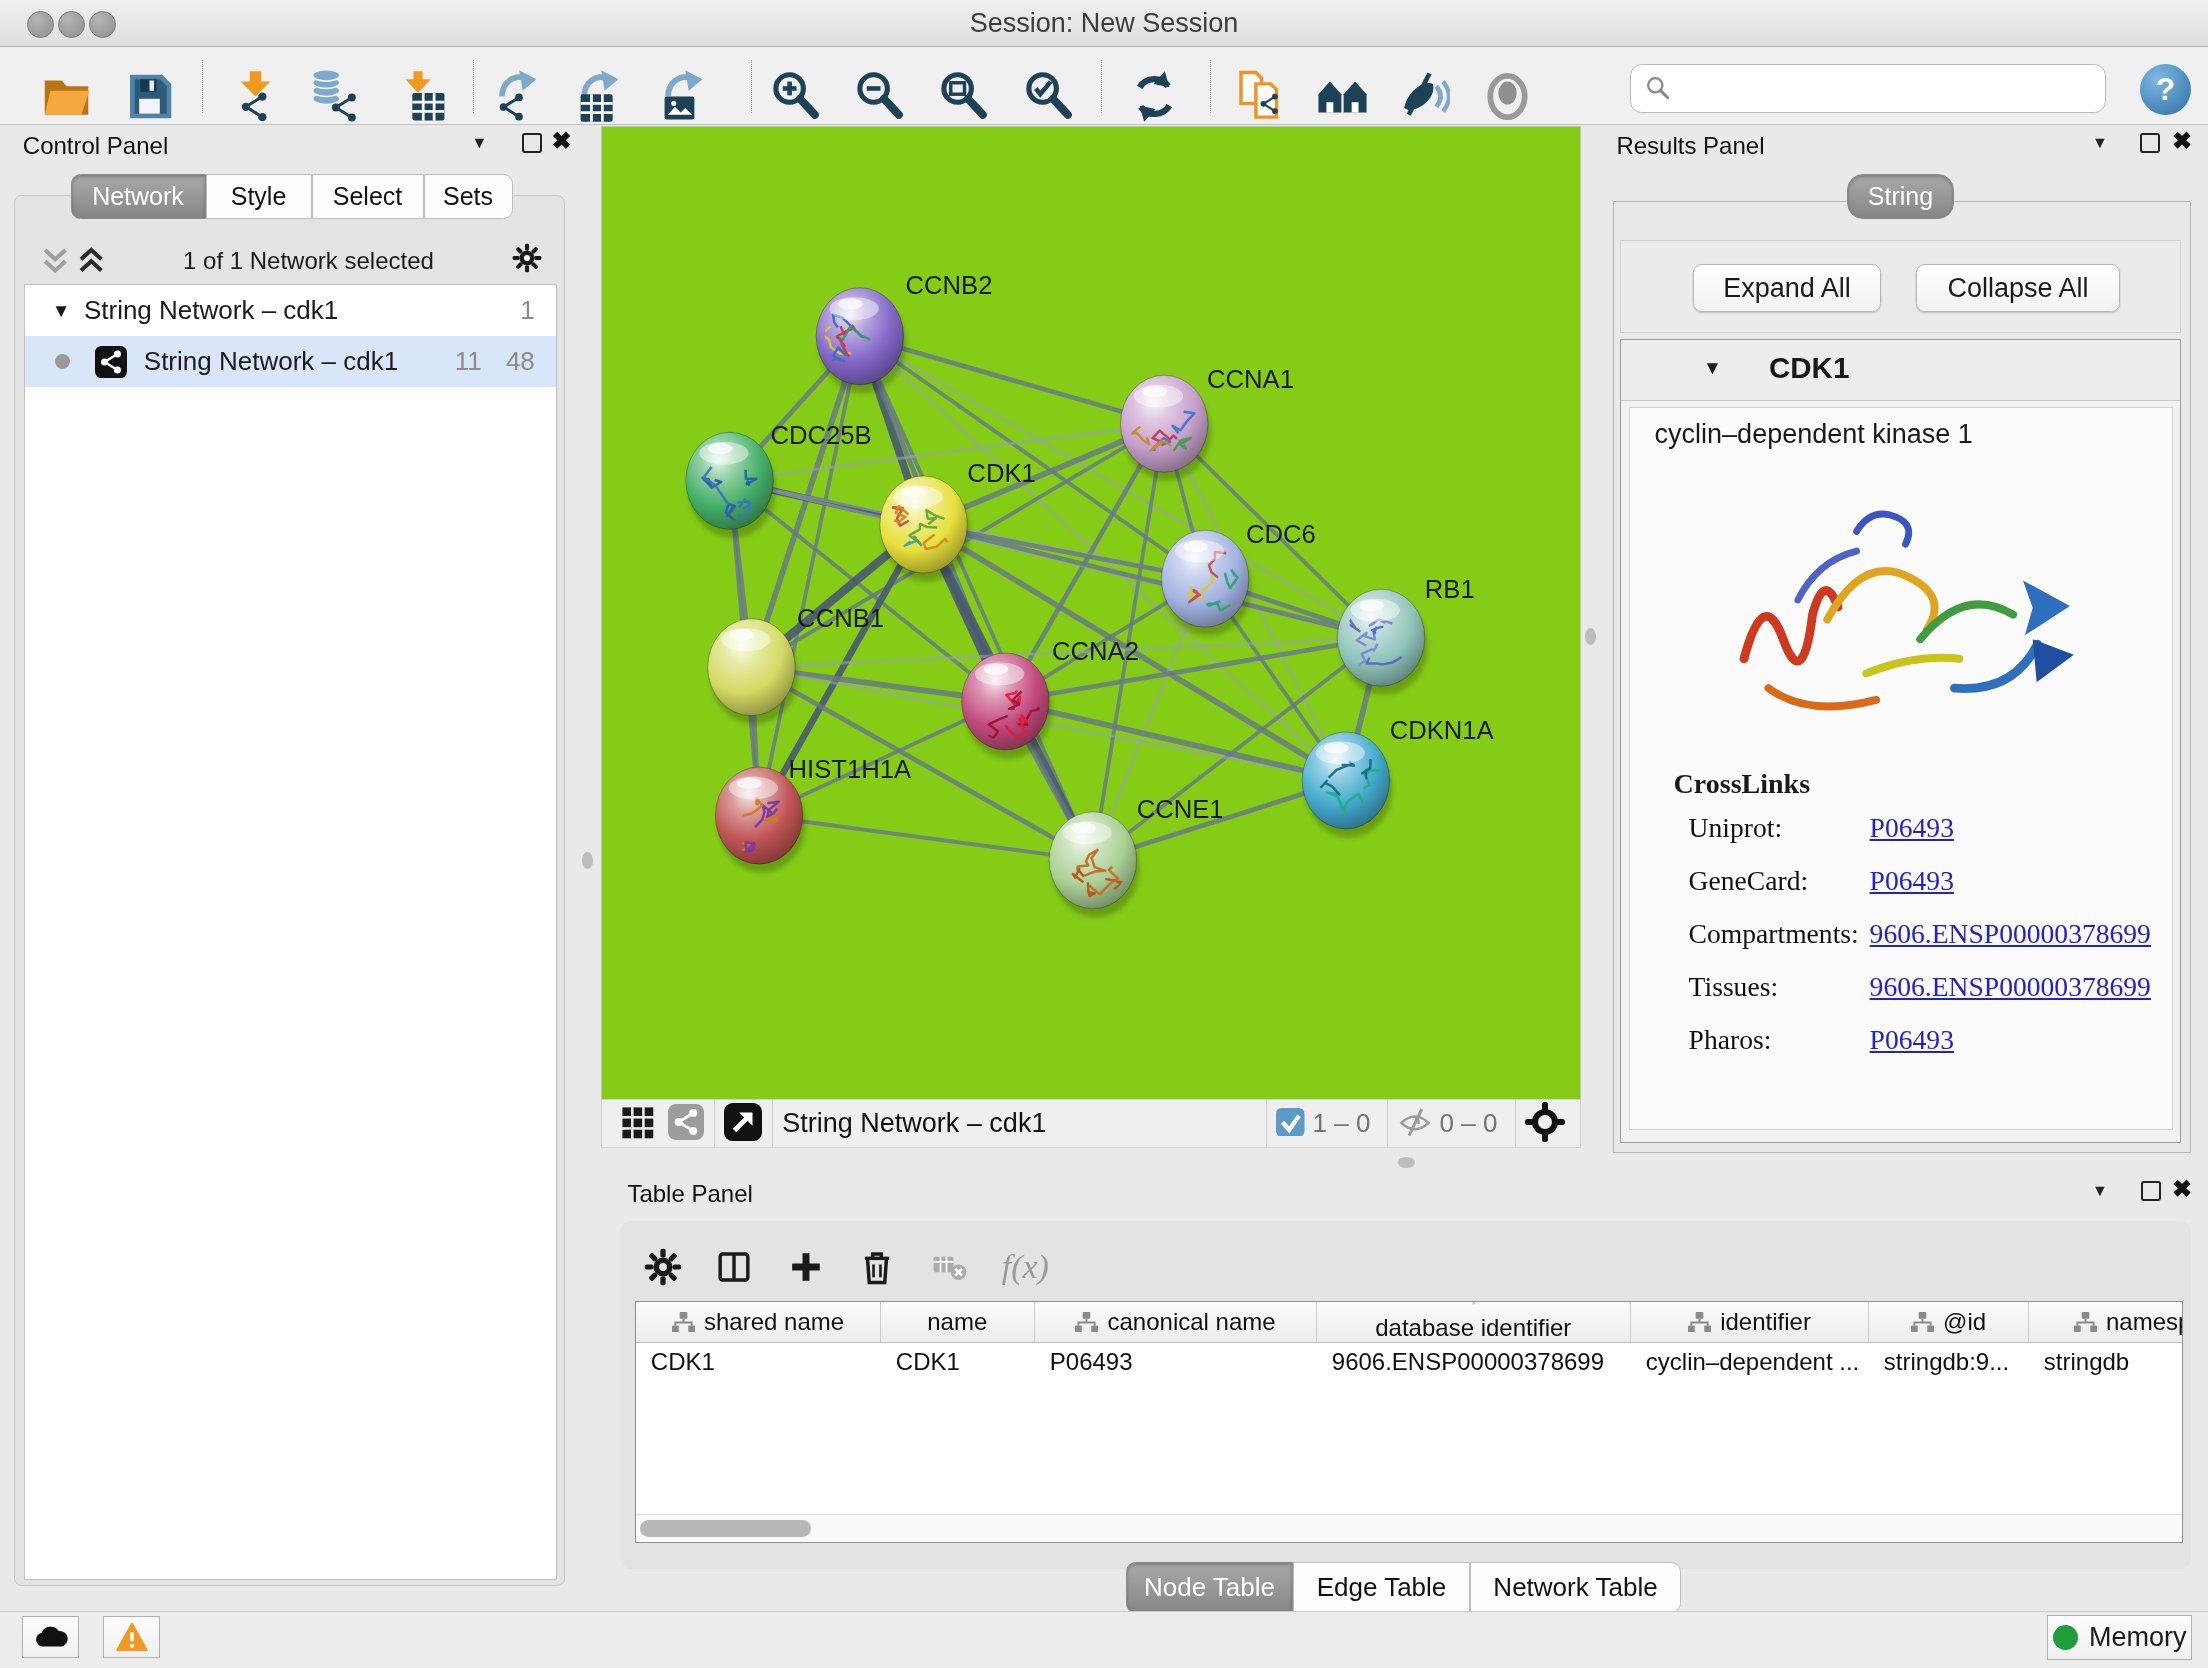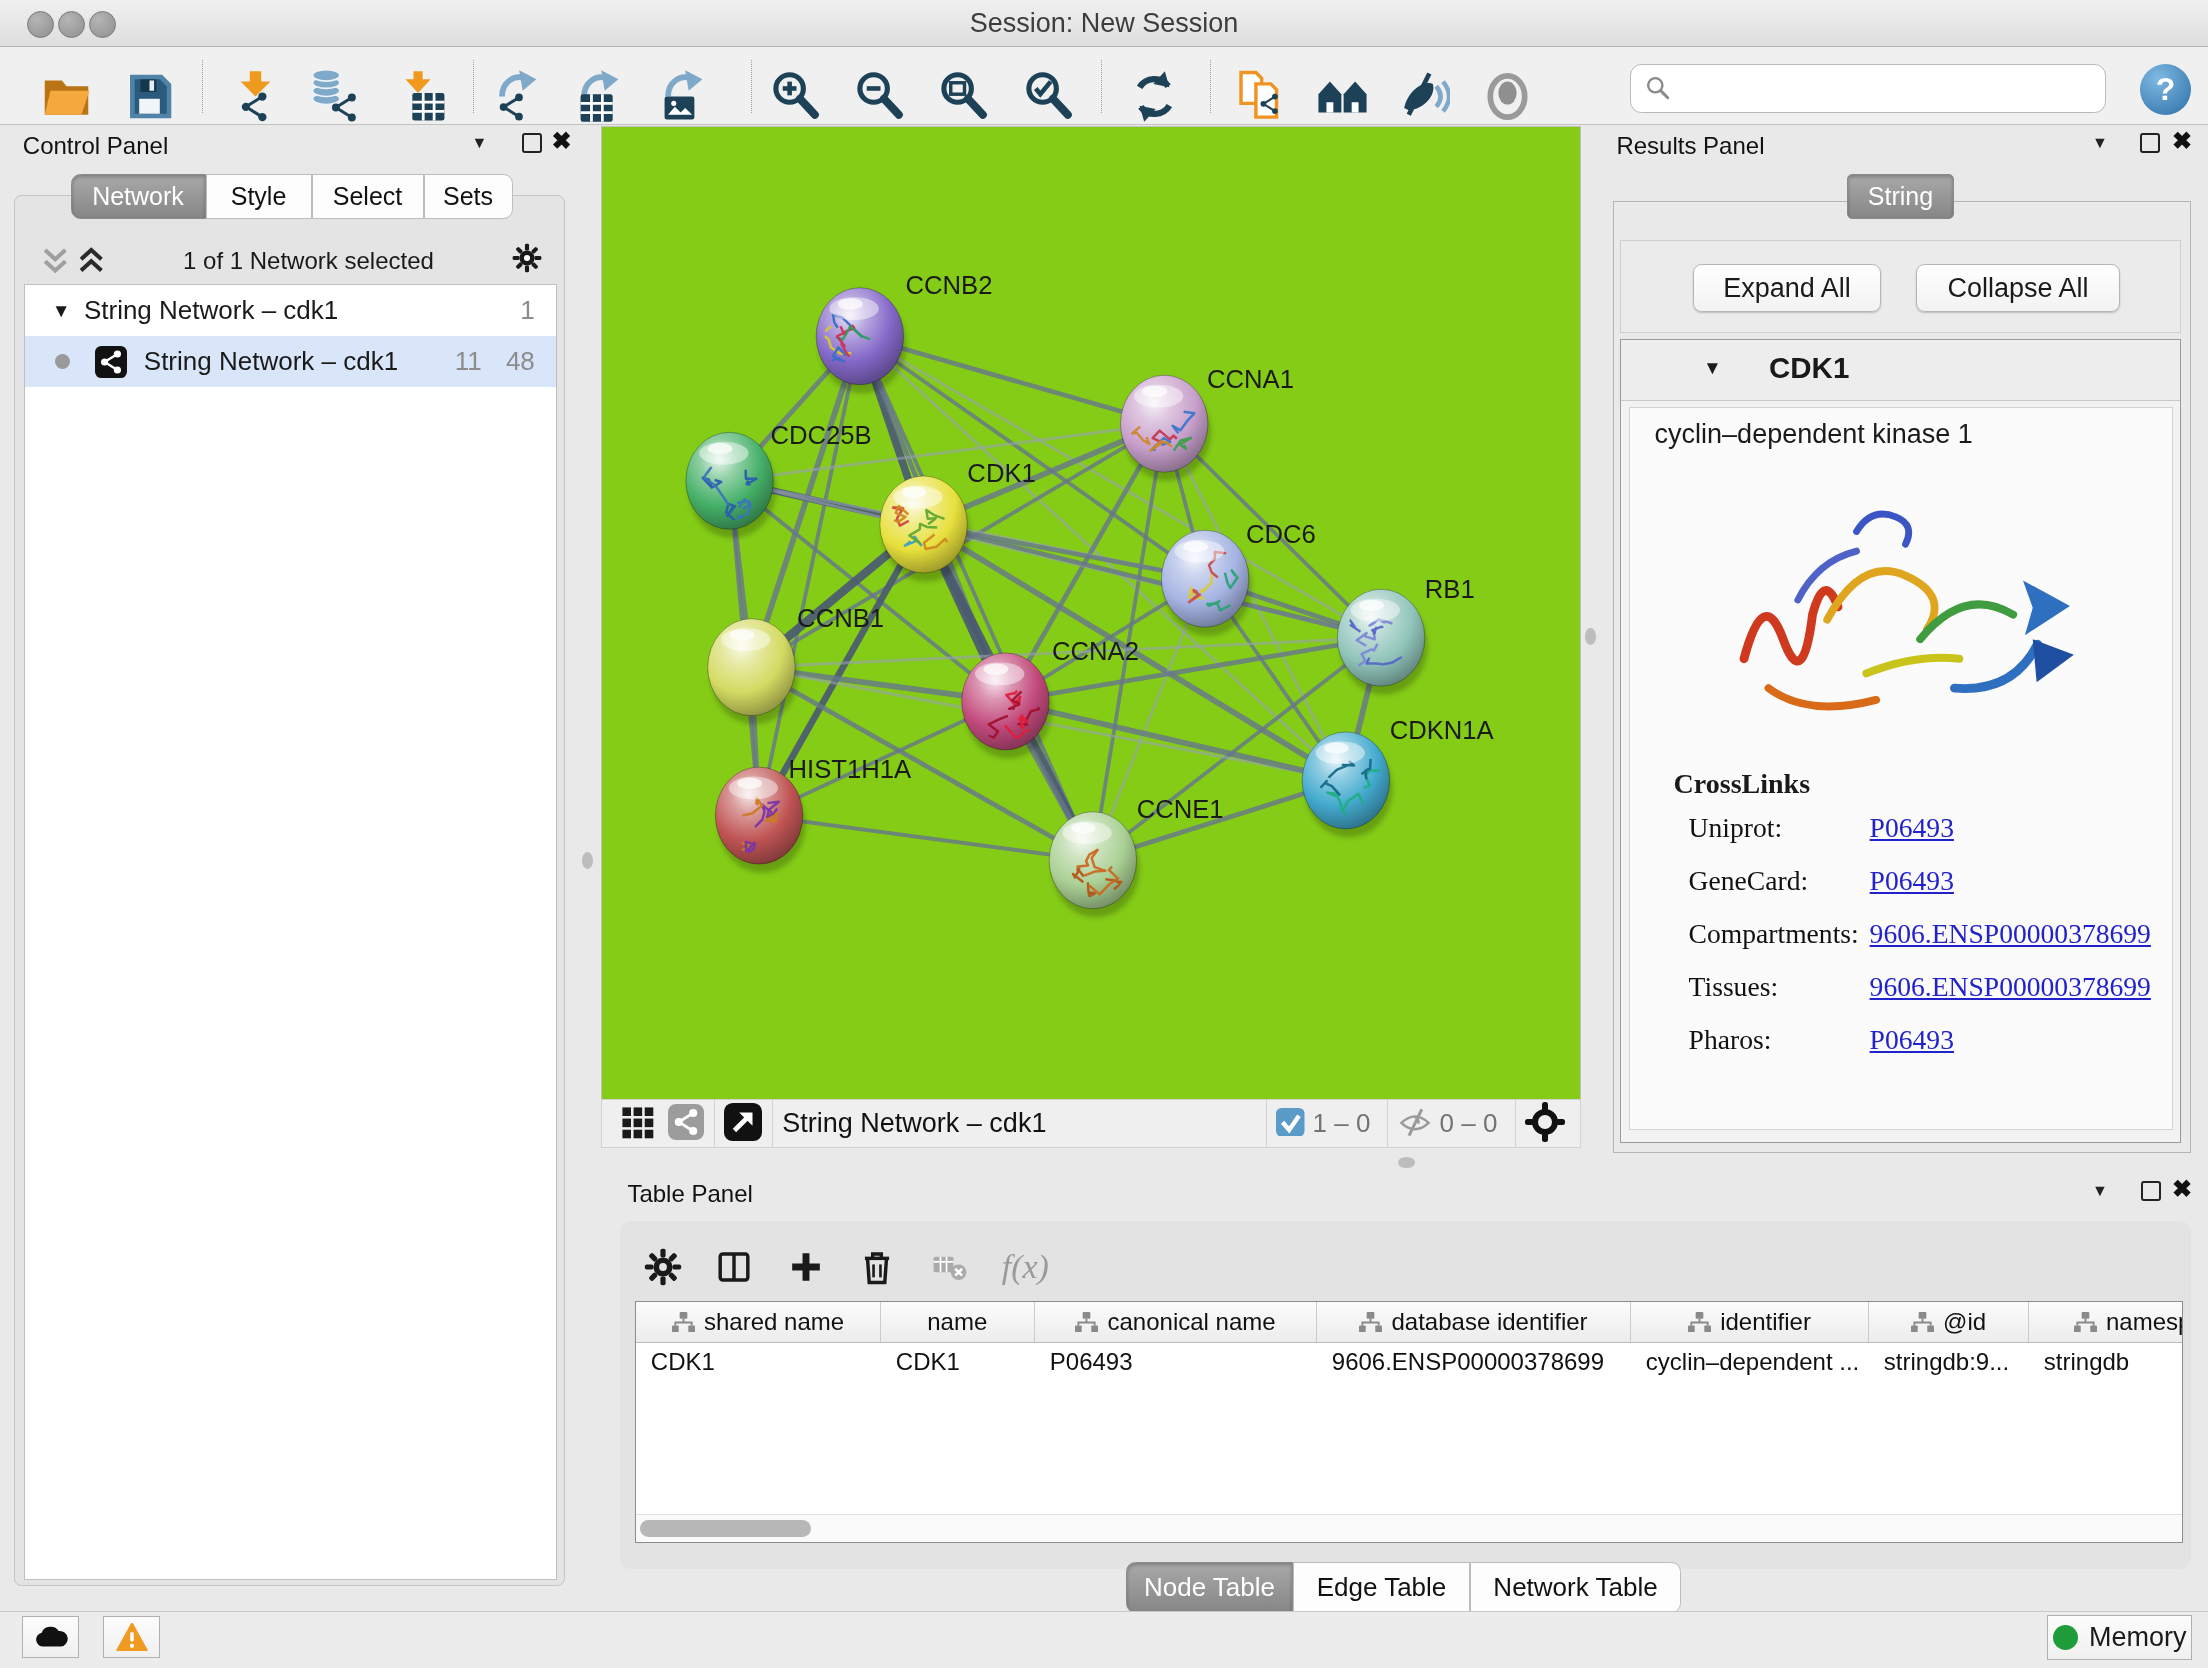--- a/index.html
+++ b/index.html
@@ -760,21 +760,21 @@
 <div class="splitdot" style="left:1398px;top:1157px;width:17px;height:11.4px"></div>
 <div class="splitdot" style="left:1585px;top:628px;width:11.4px;height:17px"></div>
 
 <div id="results-panel" class="abs">
   <span class="panel-title abs" style="left:11.4px;top:5.7px">Results Panel</span>
   <span class="abs winbtn-tri" style="left:487px;top:7.6px">▼</span>
   <span class="abs winbtn-box" style="left:535px;top:6.7px"></span>
   <span class="abs winbtn-x" style="left:567px;top:1px">✖</span>
 
   <div id="rp-outer"></div>
-  <div class="tab sel abs" style="left:242px;top:48px;width:107px;border-radius:5px">String</div>
+  <div class="tab sel abs" style="left:242px;top:48px;width:107px;border-radius:16px">String</div>
 
   <div id="rp-btnrow">
     <div class="rp-btn" style="left:72px;width:186px">Expand All</div>
     <div class="rp-btn" style="left:295px;width:202px">Collapse All</div>
   </div>
 
   <div id="rp-content">
     <div id="rp-generow">
       <span style="position:absolute;left:82px;top:17px;font-size:19px">▼</span>
       <span style="position:absolute;left:148px;top:11.4px;font-size:29.5px;font-weight:bold">CDK1</span>
@@ -901,21 +901,21 @@
                 <rect x="8" y="1" width="8" height="7" rx="1"></rect>
                 <rect x="0" y="15" width="7" height="7" rx="1"></rect>
                 <rect x="17" y="15" width="7" height="7" rx="1"></rect>
               </g>
               <g stroke="#8a8a8a" stroke-width="2" fill="none">
                 <path d="M12 8v4M3.5 15v-3h17v3"></path>
               </g>
             </svg>
             <span>canonical name</span>
           </div>
-          <div class="th" style="width: 314px;">
+          <div class="th" style="width: 314px; flex-direction: column;">
             <svg width="23" height="23" viewBox="0 0 24 24">
               <g fill="#8a8a8a">
                 <rect x="8" y="1" width="8" height="7" rx="1"></rect>
                 <rect x="0" y="15" width="7" height="7" rx="1"></rect>
                 <rect x="17" y="15" width="7" height="7" rx="1"></rect>
               </g>
               <g stroke="#8a8a8a" stroke-width="2" fill="none">
                 <path d="M12 8v4M3.5 15v-3h17v3"></path>
               </g>
             </svg>

